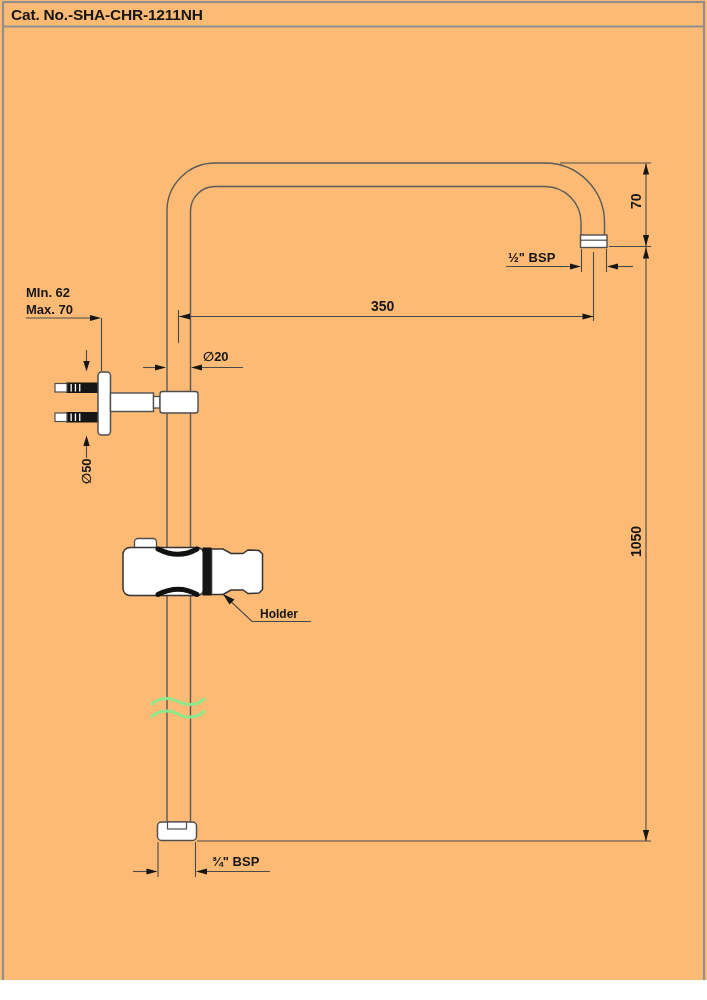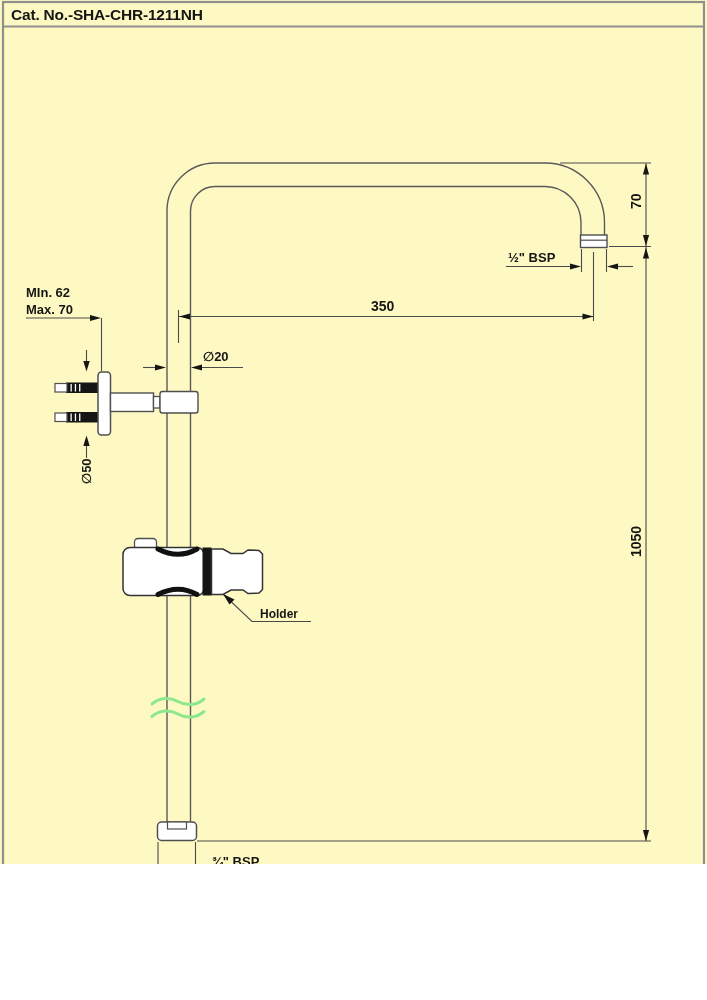--- a/index.html
+++ b/index.html
@@ -1,19 +1,19 @@
 <!DOCTYPE html>
 <html><head>
 <meta charset="utf-8">
 <style>
   html,body{margin:0;padding:0;background:#ffffff;}
   .stage{
     position:relative;
-    width:707px;height:864px;
-    background:#fef9c3;
+    width:707px;height:980px;
+    background:#fdba74;
     font-family:"Liberation Sans","DejaVu Sans",sans-serif;
     overflow:hidden;
     text-decoration:underline;
   }
   svg{display:block;}
   text{fill:#161616;}
   .title-text{font-size:15.5px;font-weight:700;letter-spacing:-0.2px;}
   .dim-text{font-size:13px;font-weight:600;}
   .dim-text-lg{font-size:14px;font-weight:600;}
   .holder-text{font-size:12px;font-weight:700;}

